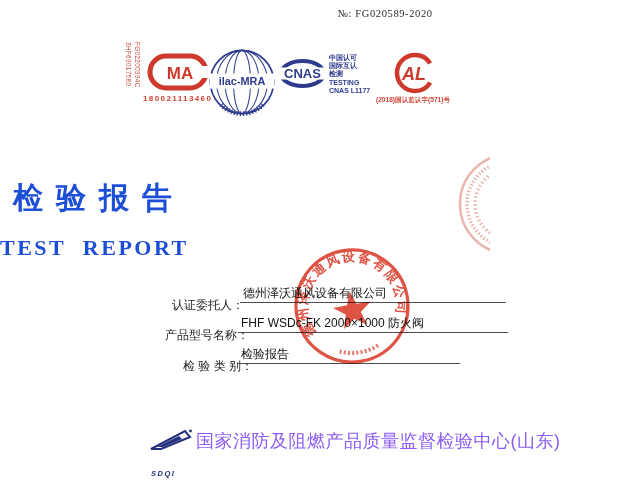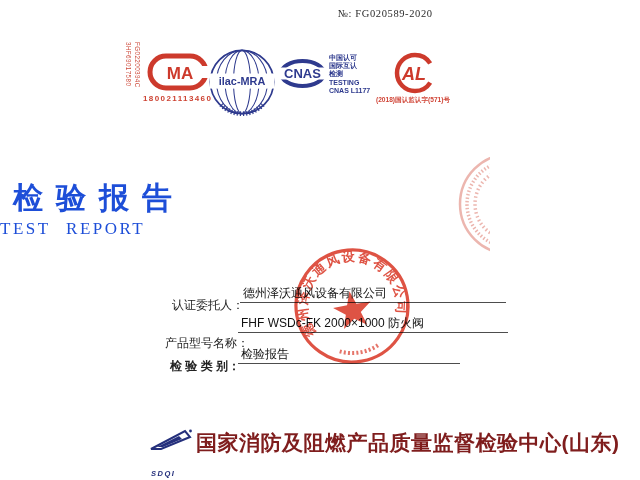--- a/index.html
+++ b/index.html
@@ -21,39 +21,39 @@
   .cnas-info{position:absolute;left:329px;top:54px;font-size:7px;line-height:8.2px;
              color:#2e3a8e;font-weight:bold;}
   .cnas-info span{display:block;}
   .cal-svg{position:absolute;left:387px;top:52px;}
   .cal-text{position:absolute;left:370px;top:96px;width:86px;text-align:center;
             font-size:6.6px;color:#d04436;font-weight:bold;white-space:nowrap;}
 
   
   .title-wrap{position:absolute;left:0;top:178px;width:600px;text-align:left;color:#1d4ed8;}
   .title-zh{font-size:30px;font-weight:900;letter-spacing:13px;margin-left:13px;}
-  .title-en{margin-top:0;font-family:"Liberation Serif","DejaVu Serif",serif;
-            font-size:17px;font-weight:normal;letter-spacing:2.5px;word-spacing:9px;}
+  .title-en{margin-top:16px;font-family:"Liberation Serif","DejaVu Serif",serif;
+            font-size:22px;font-weight:bold;letter-spacing:2.5px;word-spacing:9px;}
 
   
   .f-label{position:absolute;font-size:12px;color:#222;white-space:nowrap;}
   .f-value{position:absolute;font-size:12px;color:#111;border-bottom:1px solid #4d4d4d;
            height:16px;line-height:15px;padding-left:3px;white-space:nowrap;z-index:2;}
 
   
   .stamp{position:absolute;left:290px;top:244px;z-index:5;opacity:.92;mix-blend-mode:multiply;}
   .stamp-partial{position:absolute;left:444px;top:152px;width:46px;height:100px;
                  overflow:hidden;opacity:.55;z-index:4;}
 
   
   .sdqi-svg{position:absolute;left:149px;top:428px;}
   .sdqi-text{position:absolute;left:151px;top:451px;font-size:7.5px;font-style:italic;
              font-weight:bold;color:#25307c;letter-spacing:1.5px;margin-top:18px;}
-  .org-zh{position:absolute;left:196px;top:429px;font-size:21px;font-weight:bold;
-          color:#7f1d1d;letter-spacing:.5px;white-space:nowrap;}
+  .org-zh{position:absolute;left:196px;top:429px;font-size:18px;font-weight:normal;
+          color:#8b5cf6;letter-spacing:.5px;white-space:nowrap;}
   .org-en{position:absolute;left:197px;top:452px;font-size:7.3px;color:#2c3a6b;
           font-family:"Liberation Serif","DejaVu Serif",serif;white-space:nowrap;}
 </style>
 </head>
 <body>
 
 <div class="canvas">
 
   <div class="report-no">№: FG020589-2020</div>
 
@@ -108,24 +108,24 @@
     <svg width="46" height="100" viewBox="0 0 46 100">
       <circle cx="66" cy="52" r="50" fill="none" stroke="#dd7b6e" stroke-width="2.5"></circle>
       <circle cx="66" cy="52" r="43" fill="none" stroke="#dd7b6e" stroke-width="3.5" stroke-dasharray="1.5 2"></circle>
       <circle cx="66" cy="52" r="35" fill="none" stroke="#dd7b6e" stroke-width="3.5" stroke-dasharray="1.5 2.5"></circle>
     </svg>
   </div>
 
   <div class="f-label" style="left:172px;top:297px;">认证委托人：</div>
   <div class="f-value" style="left:240px;top:286px;width:263px;">德州泽沃通风设备有限公司</div>
 
-  <div class="f-label" style="left:165px;top:327px;margin-top:8px;">产品型号名称：</div>
+  <div class="f-label" style="left:165px;top:327px;">产品型号名称：</div>
   <div class="f-value" style="left:238px;top:316px;width:267px;">FHF WSDc-FK 2000×1000 防火阀</div>
 
-  <div class="f-label" style="left:170px;top:358px;font-weight:bold;">检 验 类 别：</div>
+  <div class="f-label" style="left:183px;top:358px;">检 验 类 别：</div>
   <div class="f-value" style="left:238px;top:347px;width:219px;">检验报告</div>
 
   <svg class="stamp" width="124" height="124" viewBox="0 0 124 124">
     <g transform="rotate(-10 62 62)">
       <circle cx="62" cy="62" r="56" fill="none" stroke="#dc4434" stroke-width="3.2"></circle>
       <path id="stamp-arc" d="M23,84.5 A45,45 0 1 1 101,84.5" fill="none"></path>
       <text font-size="13" font-weight="bold" fill="#dc4434" letter-spacing="2" font-family="Liberation Sans, sans-serif">
         <textPath href="#stamp-arc" startOffset="2">德州泽沃通风设备有限公司</textPath>
       </text>
       <polygon points="62,44 66.7,57.5 81,57.8 69.6,66.5 73.8,80.2 62,72 50.2,80.2 54.4,66.5 43,57.8 57.3,57.5" fill="#dc4434" transform="translate(0,3)"></polygon>

